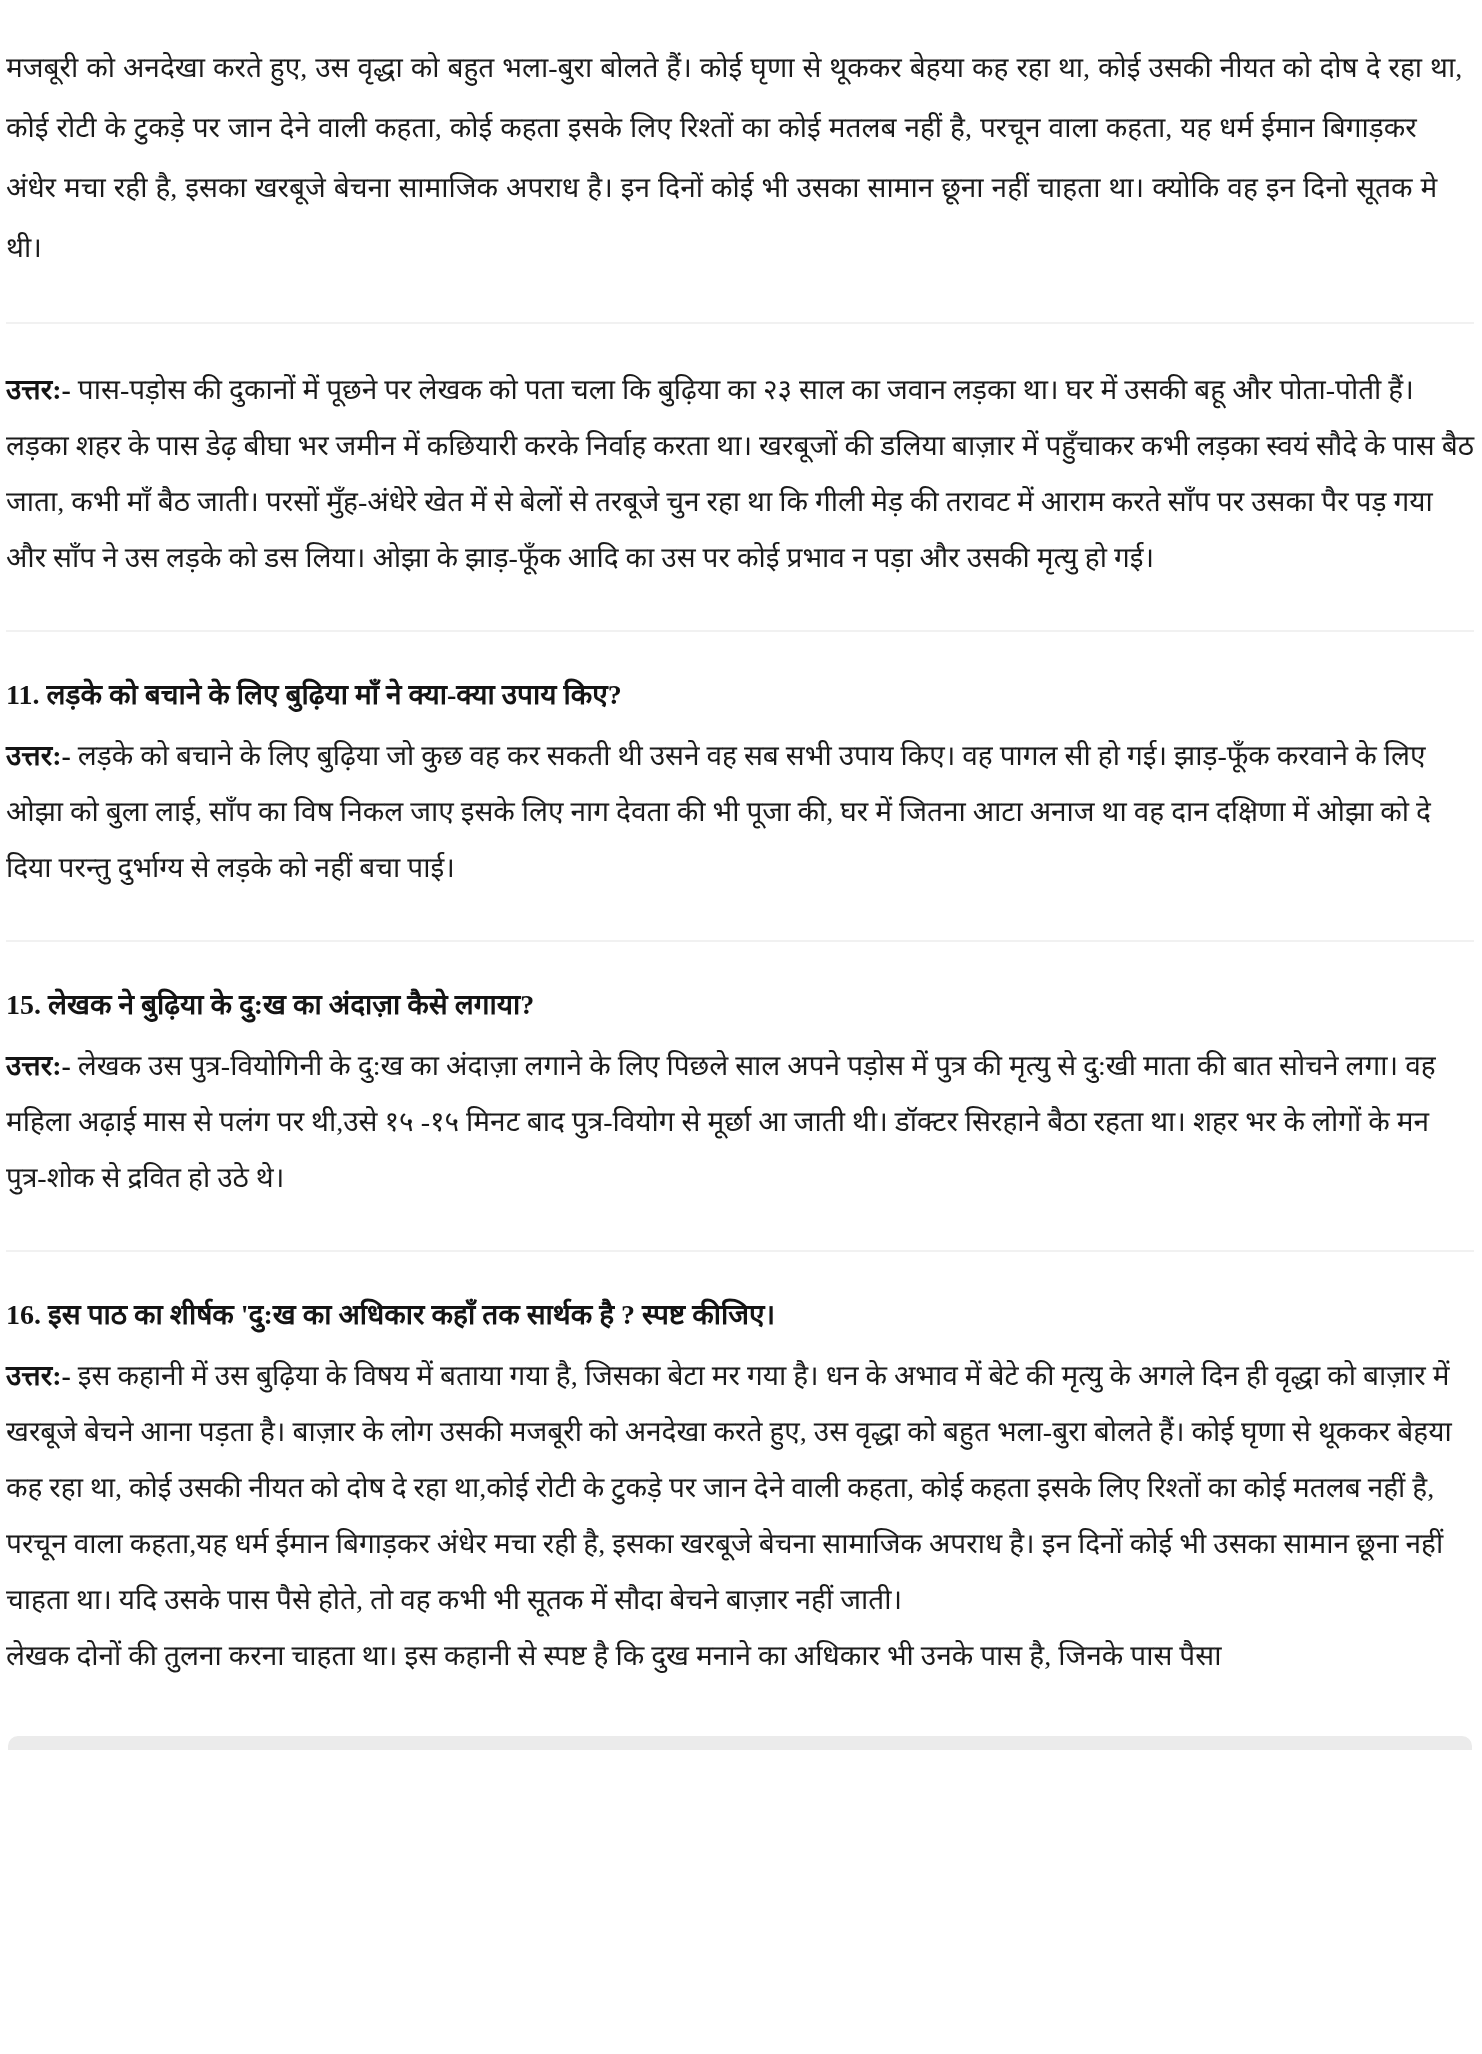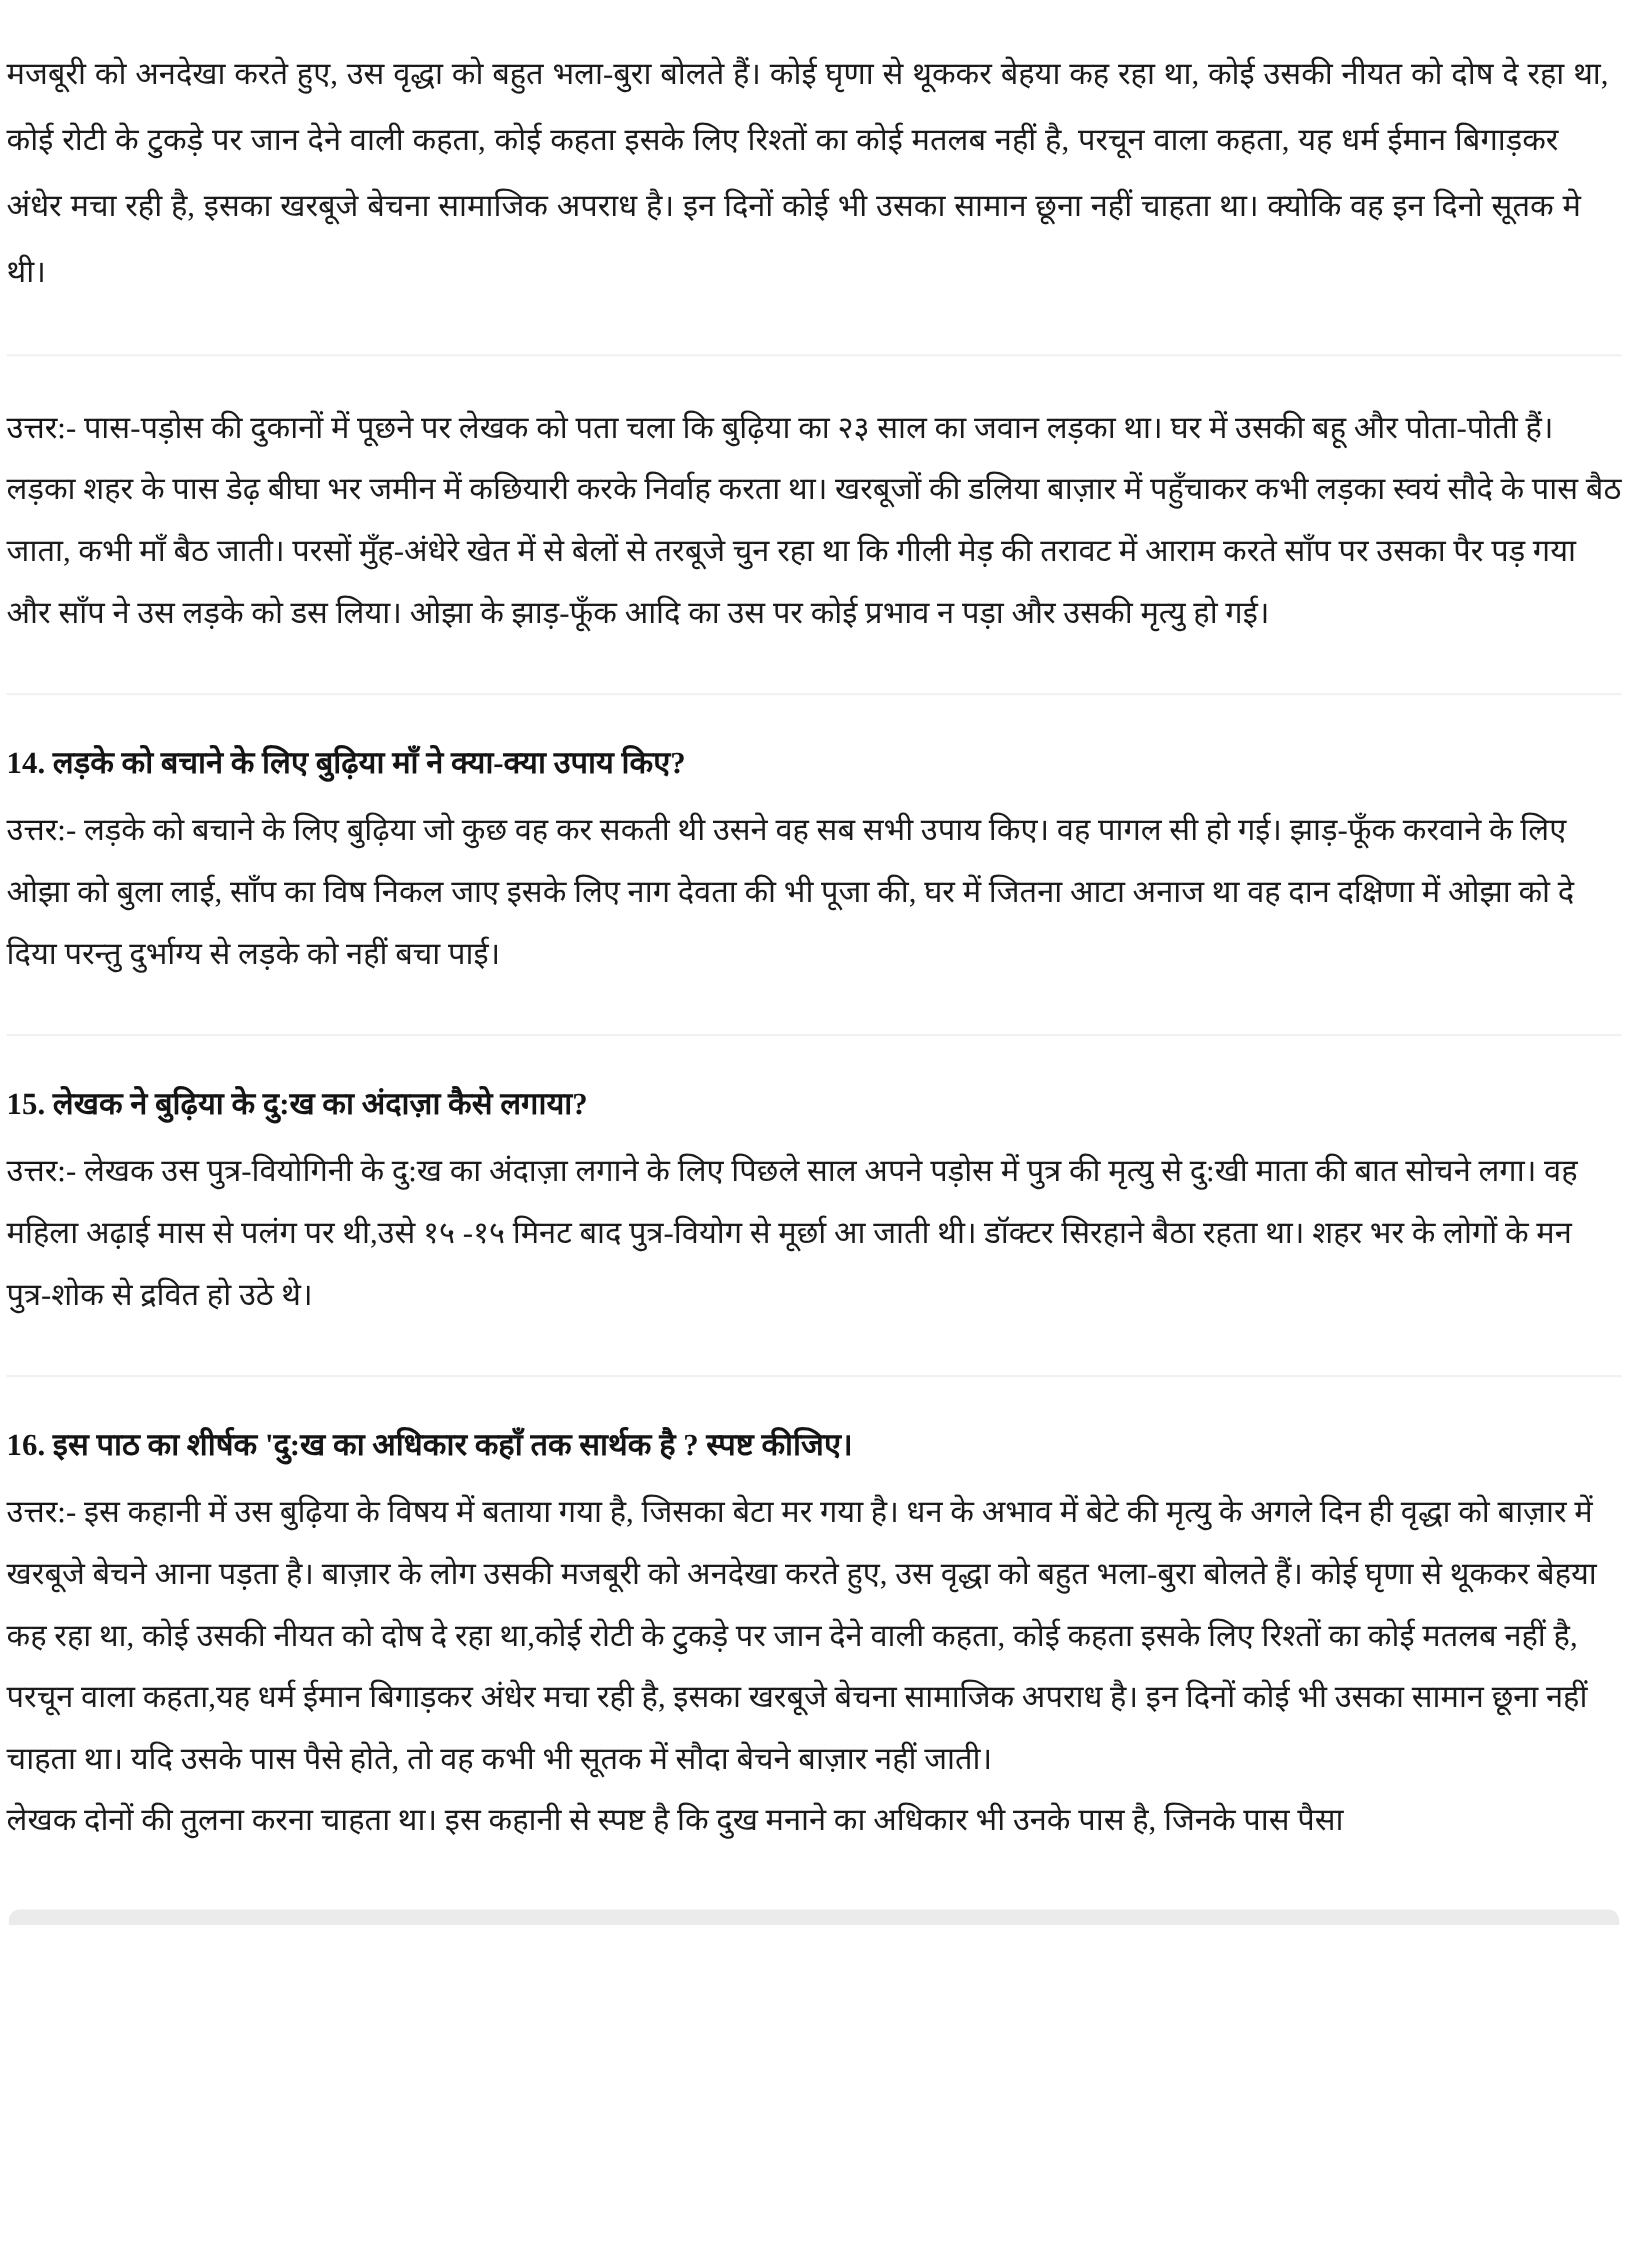--- a/index.html
+++ b/index.html
@@ -33,21 +33,21 @@
     margin: 0;
   }
   .question {
     font-size: 28px;
     line-height: 50px;
     font-weight: bold;
     margin: 0 0 8px 0;
     color: #141414;
   }
   .answer-label {
-    font-weight: normal;
+    font-weight: bold;
     color: #141414;
   }
   .divider {
     height: 0;
     border-top: 2px solid #f1f1f1;
     margin: 44px 0 38px 0;
   }
   .bottom-bar {
     height: 14px;
     background: #ebebeb;
@@ -64,21 +64,21 @@
   <div id="qa-container">
   <section class="qa">
     <div class="divider"></div>
     <div class="answer">
           <p><span class="answer-label">उत्तर:- </span>पास-पड़ोस की दुकानों में पूछने पर लेखक को पता चला कि बुढ़िया का २३ साल का जवान लड़का था। घर में उसकी बहू और पोता-पोती हैं। लड़का शहर के पास डेढ़ बीघा भर जमीन में कछियारी करके निर्वाह करता था। खरबूजों की डलिया बाज़ार में पहुँचाकर कभी लड़का स्वयं सौदे के पास बैठ जाता, कभी माँ बैठ जाती। परसों मुँह-अंधेरे खेत में से बेलों से तरबूजे चुन रहा था कि गीली मेड़ की तरावट में आराम करते साँप पर उसका पैर पड़ गया और साँप ने उस लड़के को डस लिया। ओझा के झाड़-फूँक आदि का उस पर कोई प्रभाव न पड़ा और उसकी मृत्यु हो गई।</p>
         </div>
   </section>
 
   <section class="qa">
     <div class="divider"></div>
-    <h2 class="question">14. लड़के को बचाने के लिए बुढ़िया माँ ने क्या-क्या उपाय किए?</h2>
+    <h2 class="question">11. लड़के को बचाने के लिए बुढ़िया माँ ने क्या-क्या उपाय किए?</h2>
     <div class="answer">
           <p><span class="answer-label">उत्तर:- </span>लड़के को बचाने के लिए बुढ़िया जो कुछ वह कर सकती थी उसने वह सब सभी उपाय किए। वह पागल सी हो गई। झाड़-फूँक करवाने के लिए ओझा को बुला लाई, साँप का विष निकल जाए इसके लिए नाग देवता की भी पूजा की, घर में जितना आटा अनाज था वह दान दक्षिणा में ओझा को दे दिया परन्तु दुर्भाग्य से लड़के को नहीं बचा पाई।</p>
         </div>
   </section>
 
   <section class="qa">
     <div class="divider"></div>
     <h2 class="question">15. लेखक ने बुढ़िया के दु:ख का अंदाज़ा कैसे लगाया?</h2>
     <div class="answer">
           <p><span class="answer-label">उत्तर:- </span>लेखक उस पुत्र-वियोगिनी के दु:ख का अंदाज़ा लगाने के लिए पिछले साल अपने पड़ोस में पुत्र की मृत्यु से दु:खी माता की बात सोचने लगा। वह महिला अढ़ाई मास से पलंग पर थी,उसे १५ -१५ मिनट बाद पुत्र-वियोग से मूर्छा आ जाती थी। डॉक्टर सिरहाने बैठा रहता था। शहर भर के लोगों के मन पुत्र-शोक से द्रवित हो उठे थे।</p>

